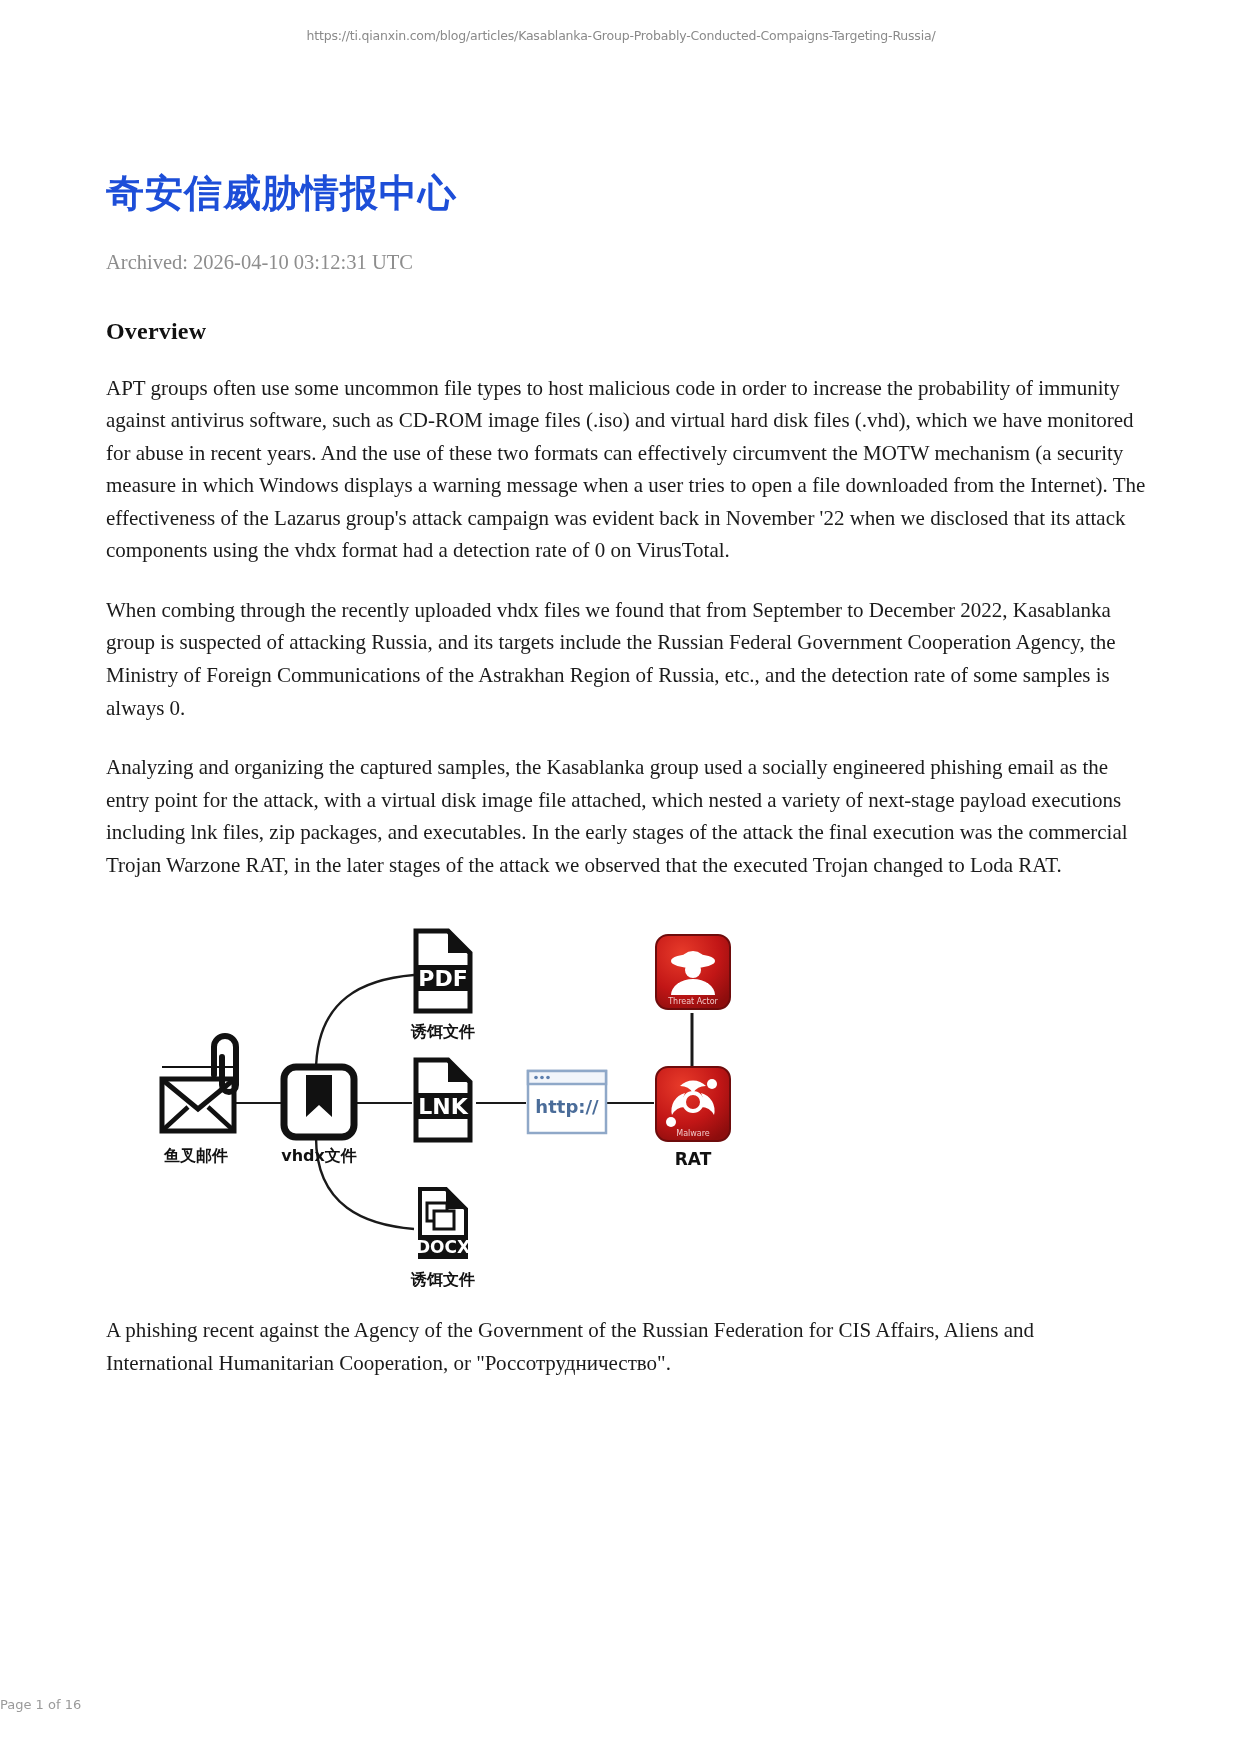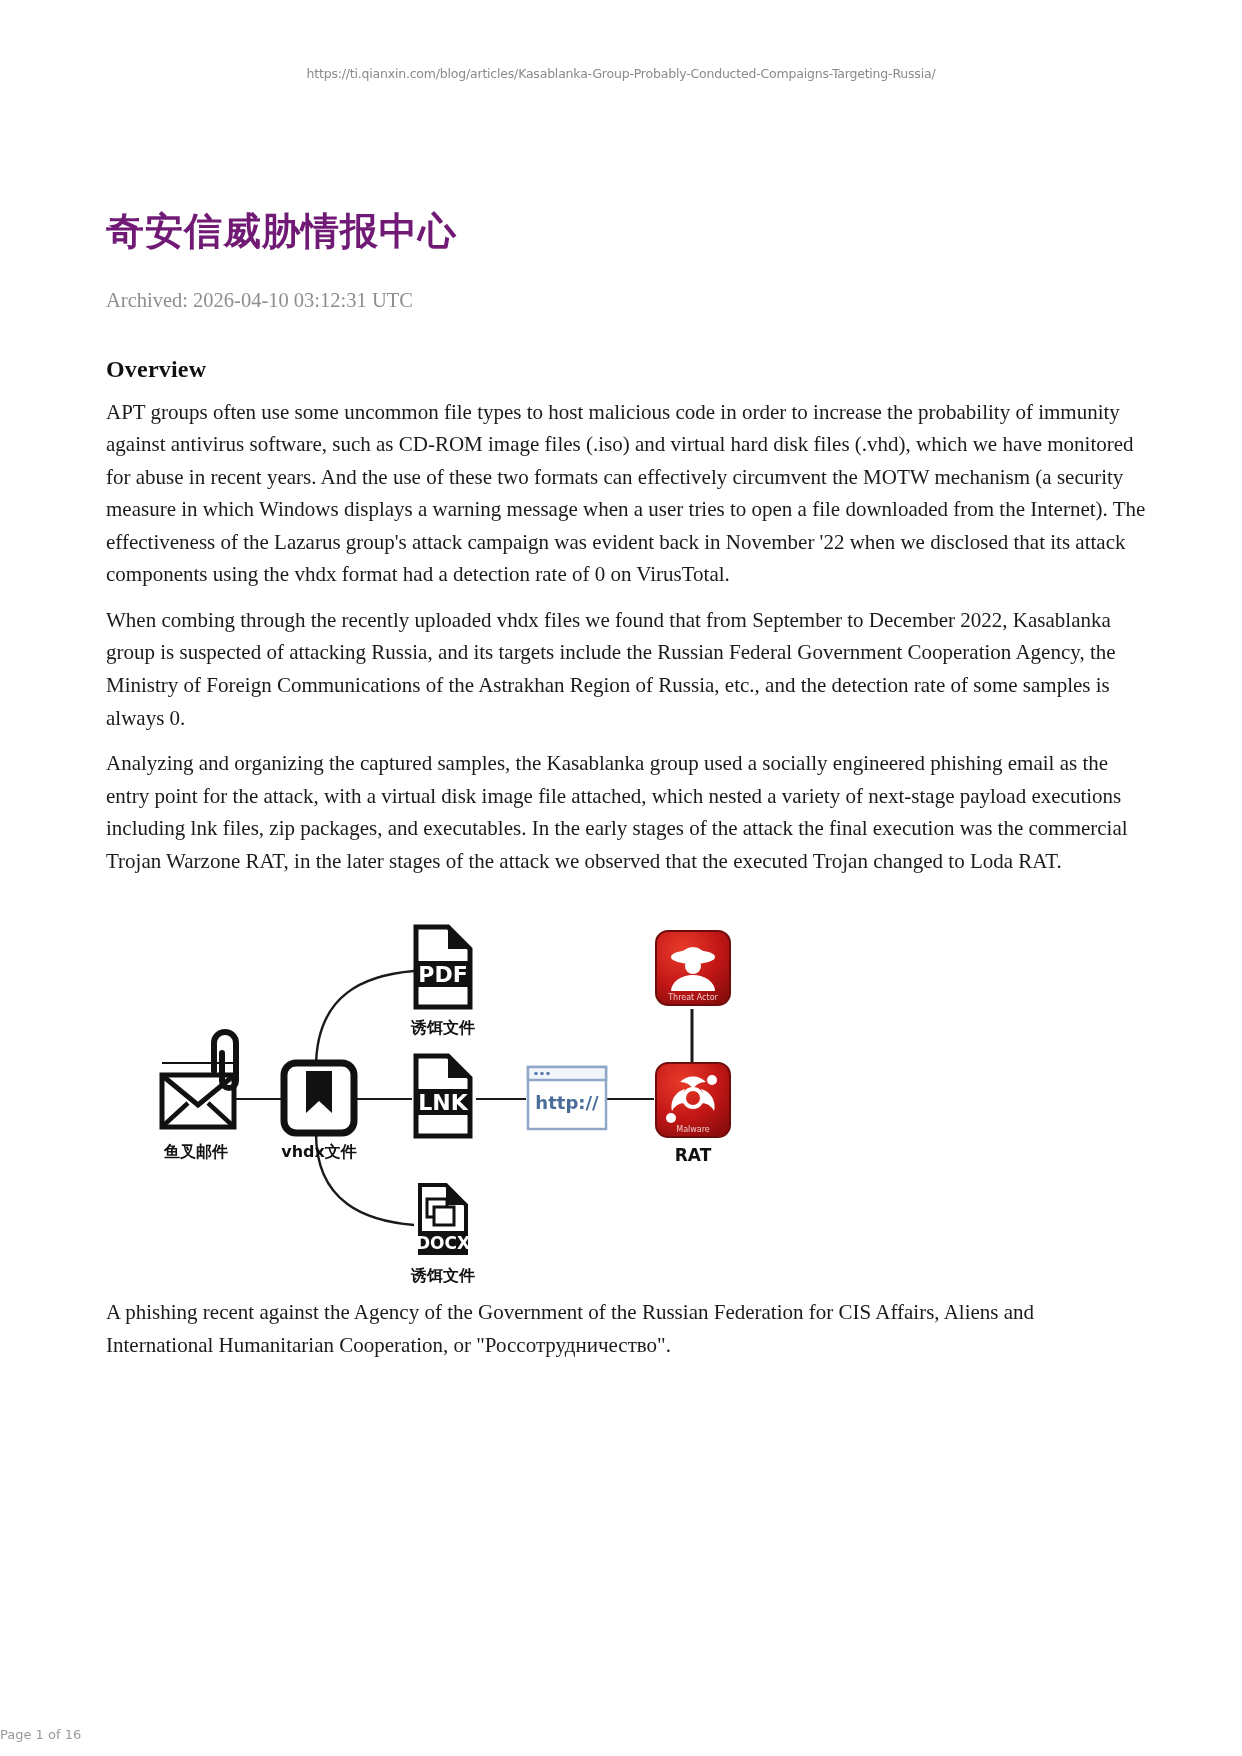--- a/index.html
+++ b/index.html
@@ -22,35 +22,34 @@
     padding: 0;
     position: relative;
     background: #fff;
   }
   .url-bar {
     text-align: center;
     font-family: "DejaVu Sans", sans-serif;
     font-size: 12.5px;
     color: #8a8a8a;
     letter-spacing: -0.2px;
-    padding-top: 36px;
+    padding-top: 28px;
     white-space: nowrap;
-    margin-top: 30px;
   }
   .content {
     margin: 0 auto;
     width: 1050px;
     padding-left: 10px;
     box-sizing: border-box;
   }
   h1.doc-title {
     font-family: "DejaVu Sans", sans-serif;
     font-size: 38px;
     font-weight: 700;
-    color: #701a75;
+    color: #1d4ed8;
     margin: 0;
     padding-top: 128px;
     letter-spacing: 1px;
     line-height: 1.2;
   }
   .archived {
     font-size: 20.5px;
     color: #8d8d8d;
     margin-top: 34px;
     font-family: "Liberation Serif", serif;
@@ -59,21 +58,21 @@
     font-size: 24px;
     font-weight: 700;
     color: #111;
     margin: 44px 0 0 0;
     letter-spacing: 0.2px;
   }
   p.para {
     font-size: 21px;
     line-height: 1.55;
     color: #1b1b1b;
-    margin: 13px 0 0 0;
+    margin: 27px 0 0 0;
     text-align: left;
   }
   p.para b { font-weight: 400; }
 
   
   .figure {
     position: relative;
     width: 1050px;
     height: 370px;
     margin-top: 36px;

